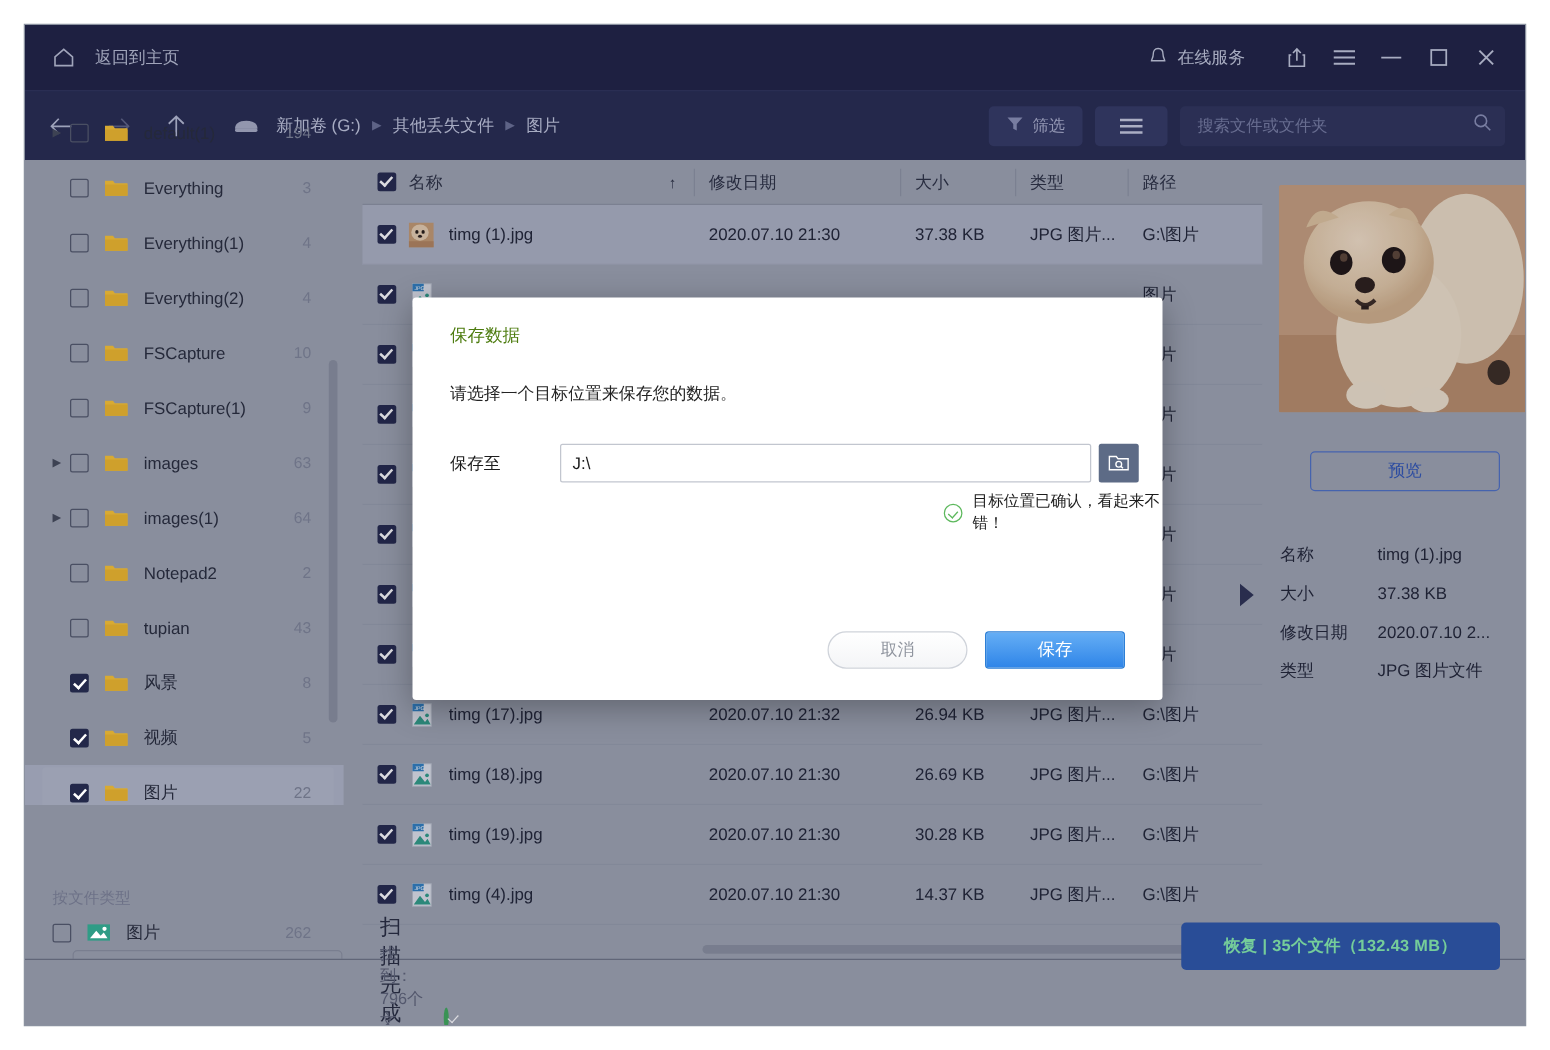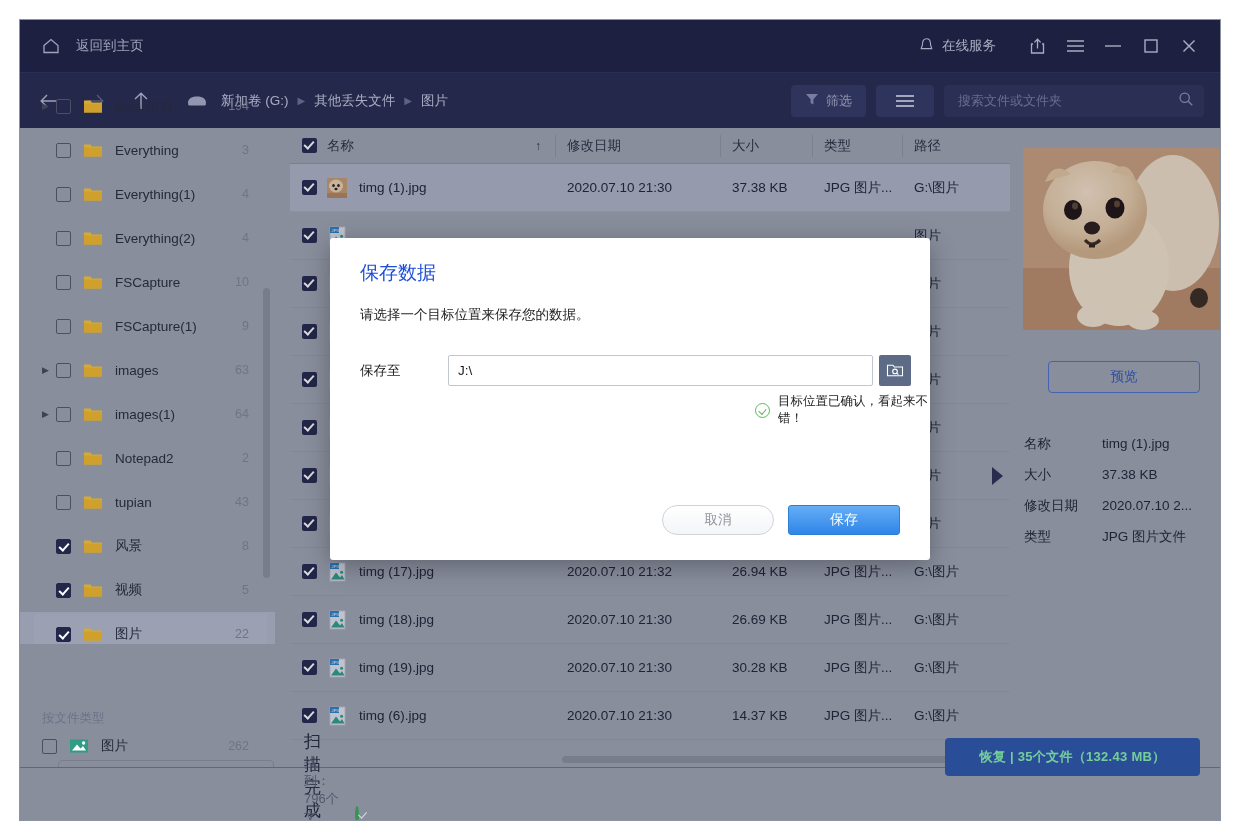--- a/index.html
+++ b/index.html
@@ -204,21 +204,21 @@
   
   .overlay {
     position: absolute; left: 0; top: 0; width: 1200px; height: 800px;
     background: rgba(30,34,60,0.16); pointer-events: none;
   }
   .dialog {
     position: absolute; left: 310px; top: 218px; width: 600px; height: 322px;
     background: #ffffff; border-radius: 3px;
     box-shadow: 0 6px 26px rgba(0,0,0,.30);
   }
-  .dlg-title { position: absolute; left: 30px; top: 22px; font-size: 19px; color: #1d4ed8; }
+  .dlg-title { position: absolute; left: 30px; top: 22px; font-size: 14px; color: #4d7c0f; }
   .dlg-desc { position: absolute; left: 30px; top: 68px; font-size: 13.5px; color: #232323; }
   .dlg-field { position: absolute; left: 30px; top: 117px; display: flex; align-items: center; }
   .dlg-flabel { width: 88px; font-size: 13.5px; color: #1d1d1d; }
   .dlg-input {
     width: 425px; height: 31px; border: 1px solid #c2c6cf; border-radius: 2px;
     display: flex; align-items: center; padding-left: 9px; font-size: 13.5px; color: #1a1a1a;
     background: #fff;
   }
   .dlg-browse {
     width: 32px; height: 31px; margin-left: 6px; background: #5d6b86; border-radius: 2px;
@@ -740,21 +740,21 @@
         <div class="frow">
           <div class="c col-name">
             <span class="fcb"></span>
             <span class="thumb"><svg width="20" height="20" viewBox="0 0 20 20">
                 <rect x="3" y="1" width="15" height="18" fill="#dfe3ea" stroke="#b8bec9" stroke-width="0.8"></rect>
                 <rect x="3" y="1" width="9" height="6" fill="#2f7fbf"></rect>
                 <text x="4.6" y="6" font-size="4.2" fill="#ffffff" font-family="sans-serif">JPG</text>
                 <path d="M4 17.5 L9 10.5 L13 15.5 L15 13 L17.5 17.5 Z" fill="#2f9c86"></path>
                 <circle cx="14.6" cy="10.2" r="1.5" fill="#2f9c86"></circle>
               </svg></span>
-            <span>timg (6).jpg</span>
+            <span>timg (4).jpg</span>
           </div>
           <div class="c col-date">2020.07.10 21:30</div>
           <div class="c col-size">14.37 KB</div>
           <div class="c col-type">JPG 图片...</div>
           <div class="c col-path">G:\图片</div>
         </div>
       </div>
     <div class="h-scroll"></div>
   </div>
 

